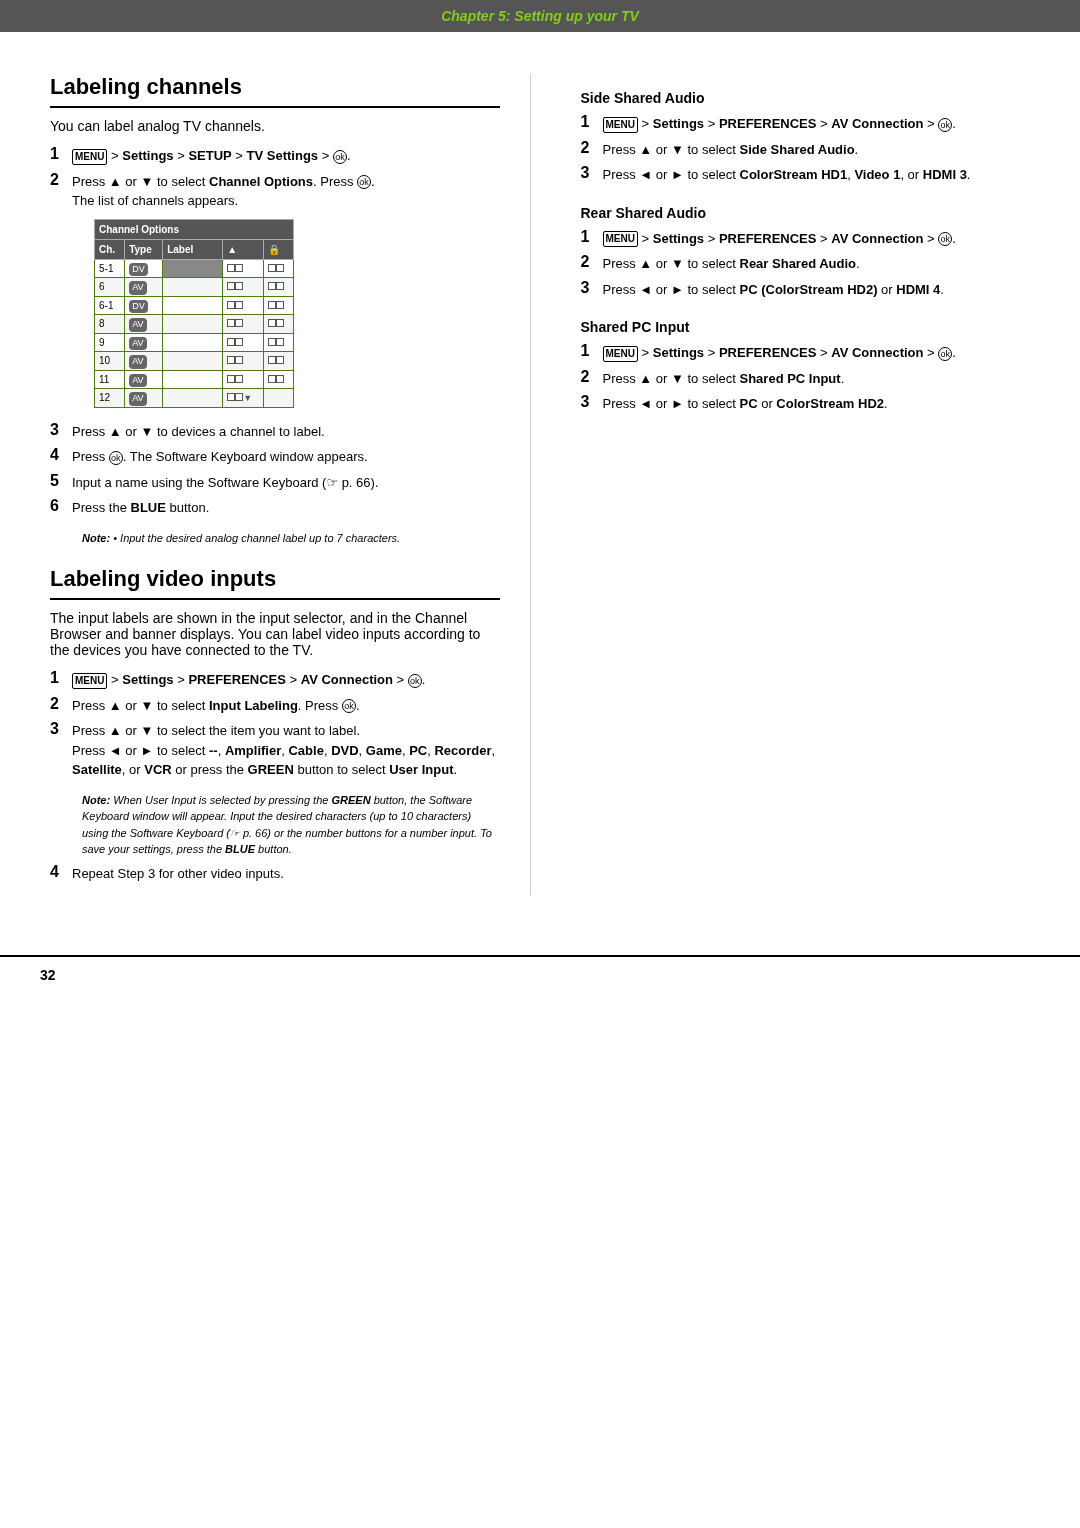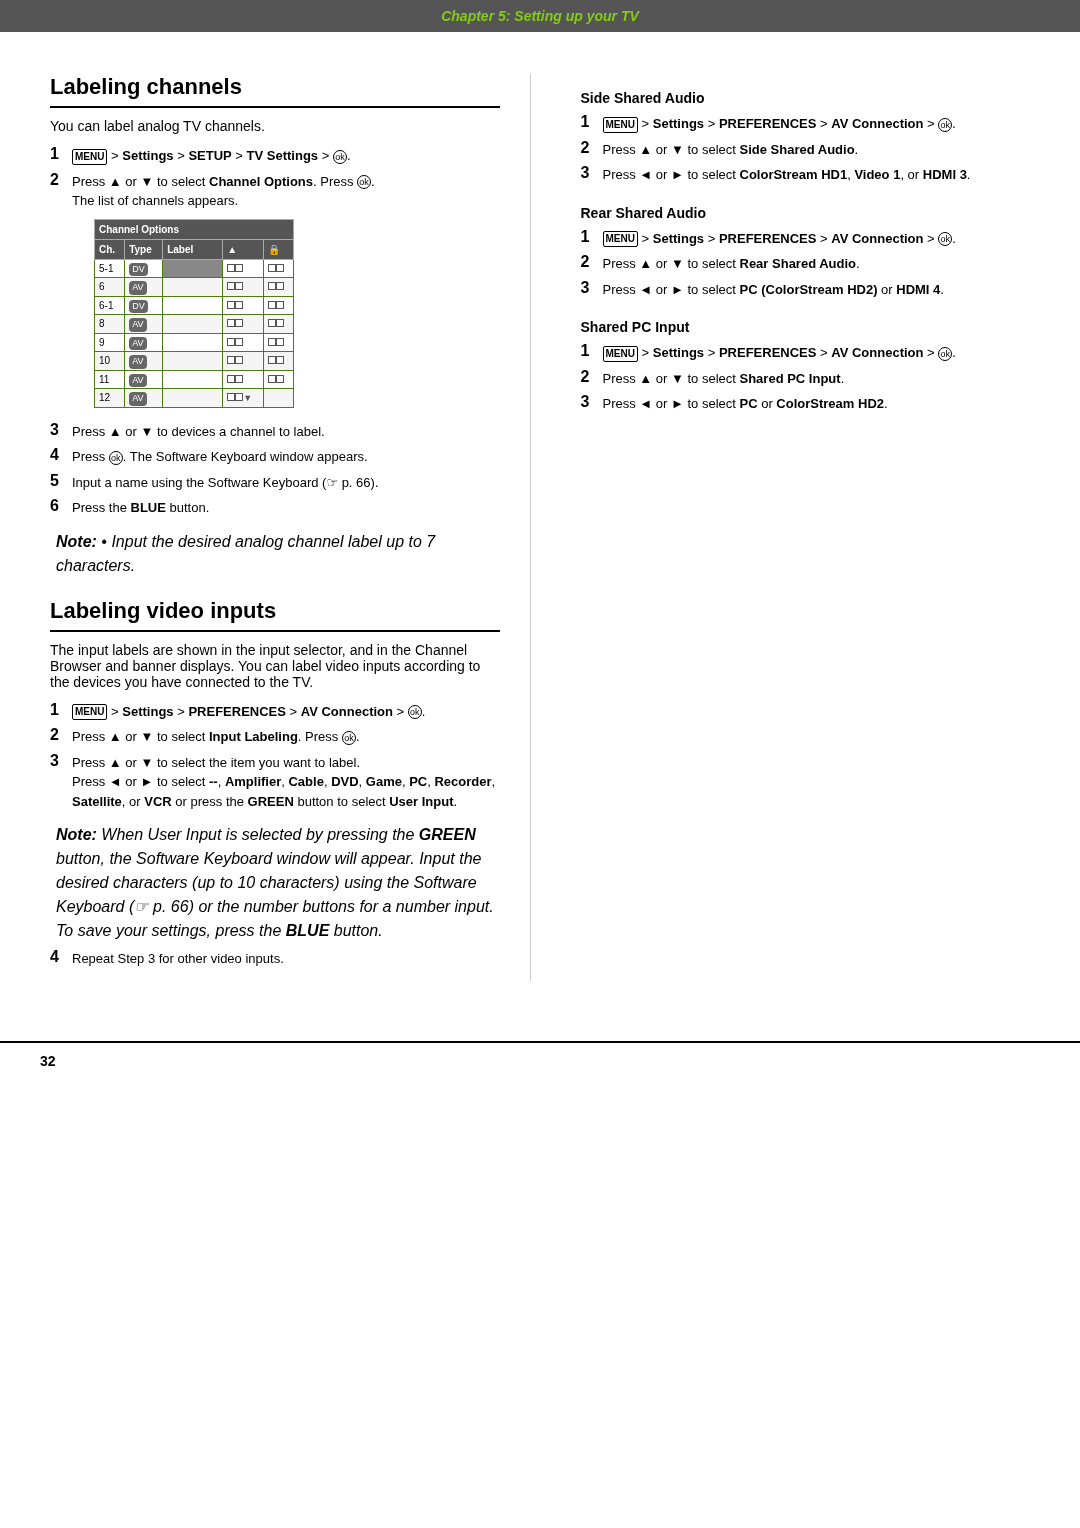--- a/index.html
+++ b/index.html
@@ -153,22 +153,22 @@
 
     .lock-sq {
       display: inline-block;
       width: 8px;
       height: 8px;
       border: 1px solid #555;
       background: #fff;
     }
 
     .note-block {
-      font-size: 16px;
-      margin: 6px 0 6px 6px;
+      font-size: 11px;
+      margin: 6px 0 6px 32px;
       line-height: 1.5;
     }
 
     .note-block b {
       font-weight: bold;
     }
 
     .note-block i {
       font-style: italic;
     }

